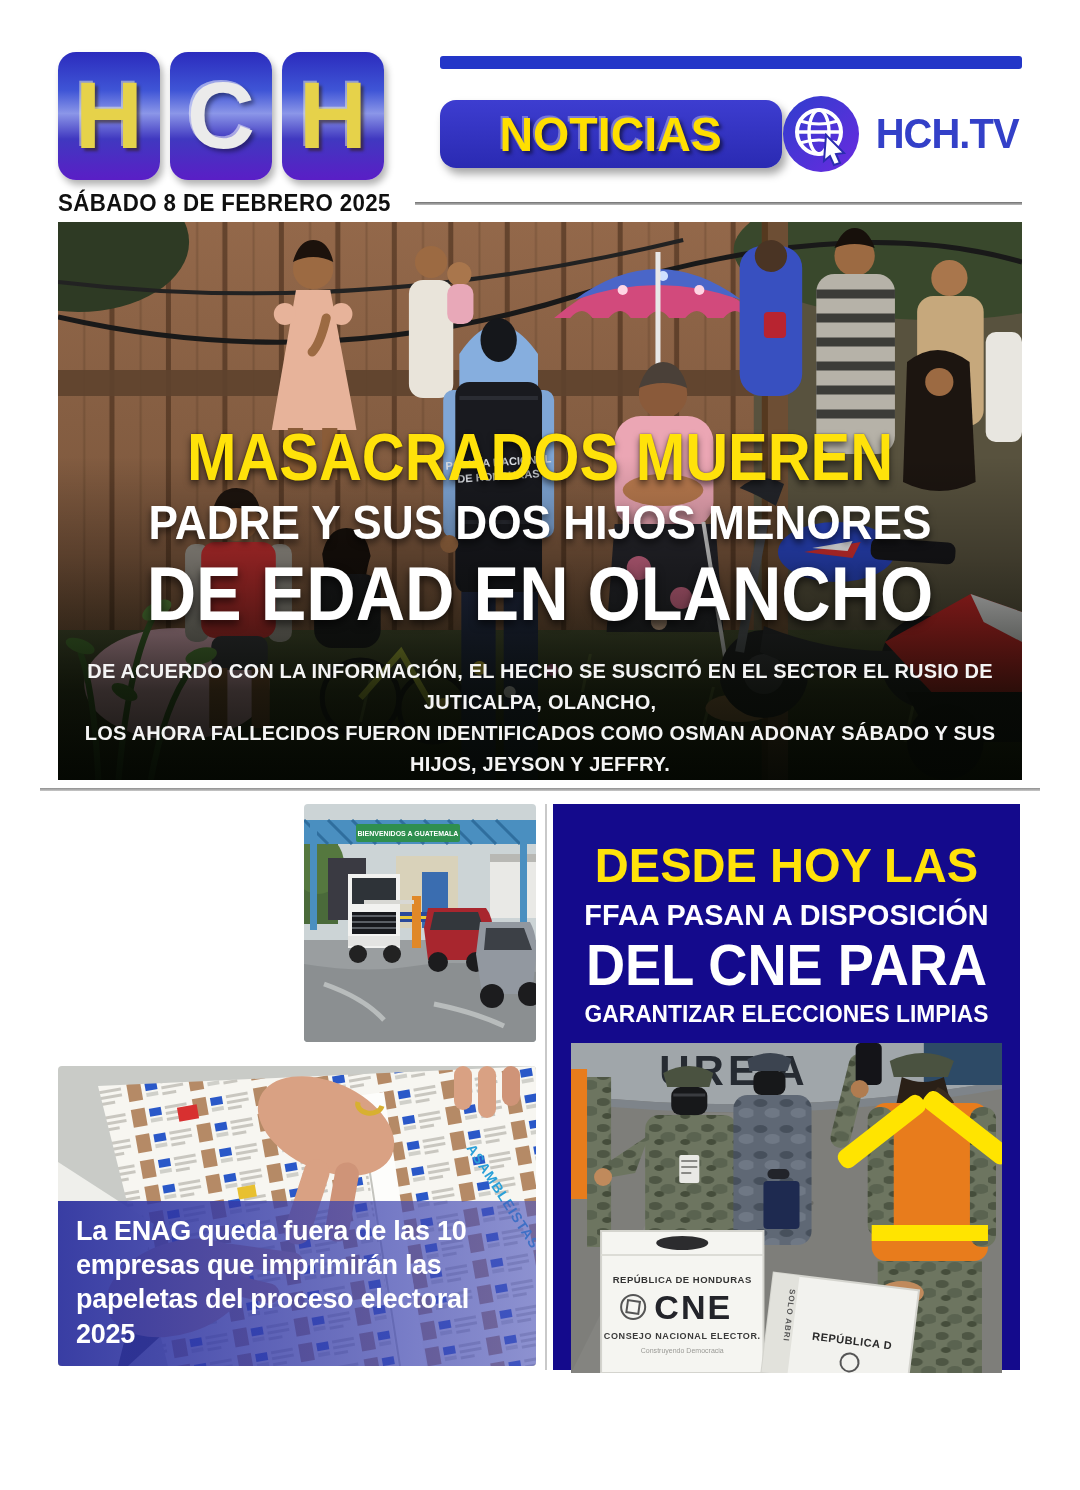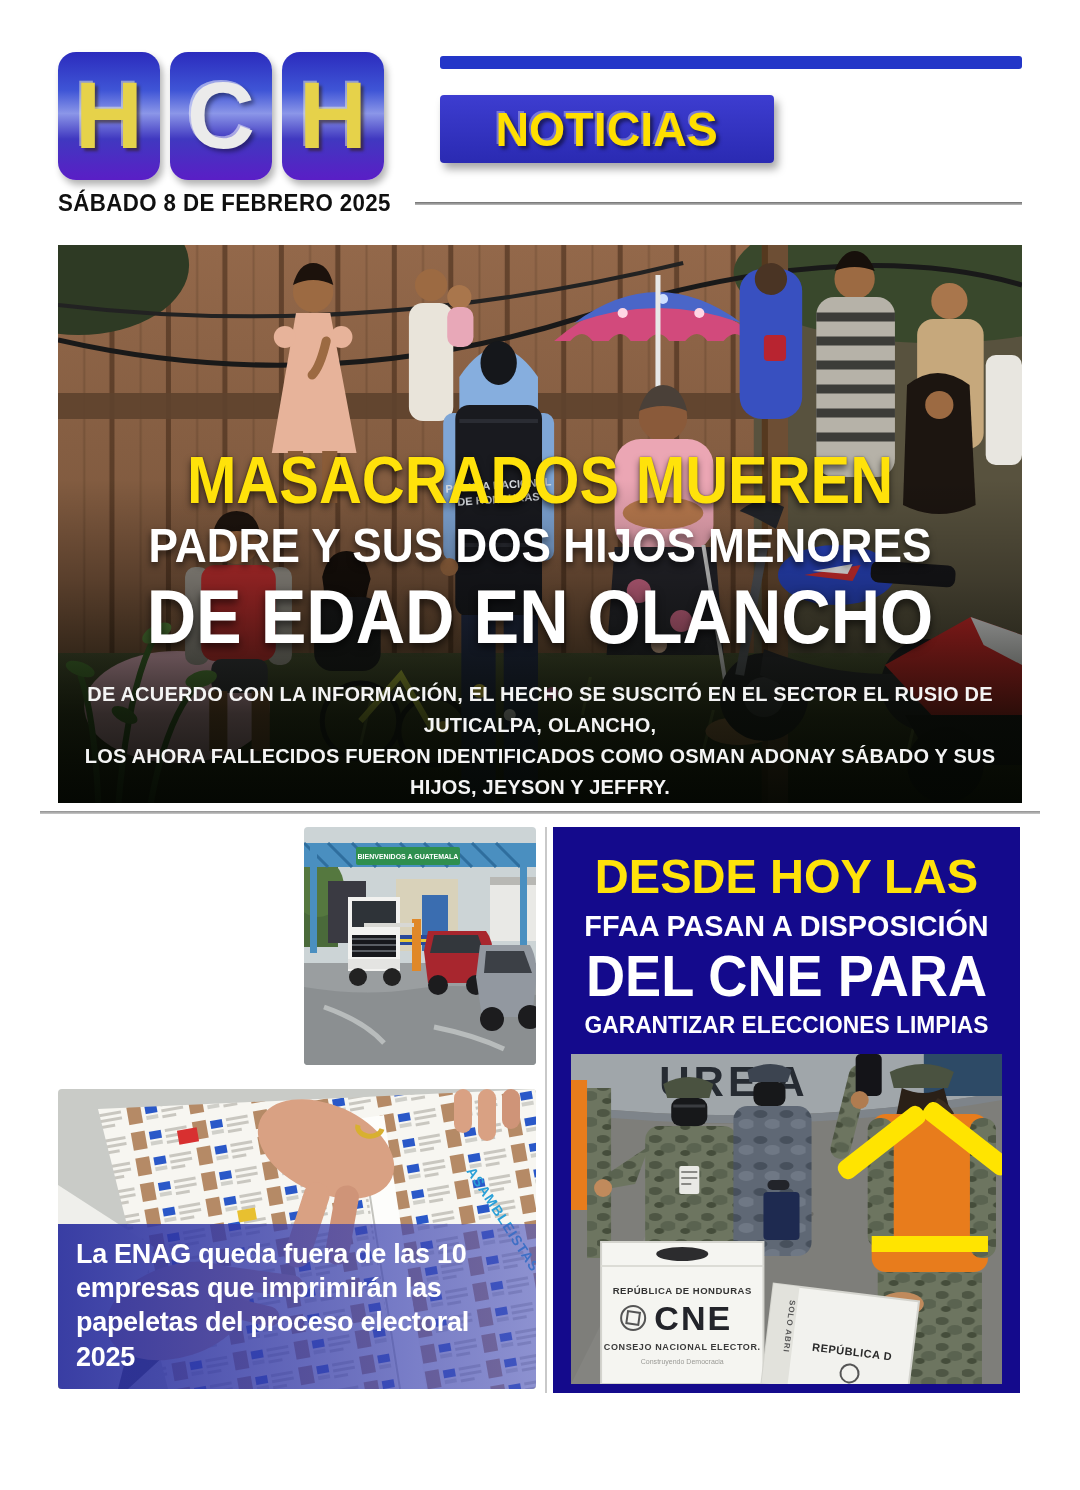--- a/index.html
+++ b/index.html
@@ -12,30 +12,30 @@
   .logo{display:flex;gap:10px}
   .tile{width:102px;height:128px;border-radius:18px;display:flex;align-items:center;justify-content:center;
         background:linear-gradient(180deg,#2b2bbd 0%,#3f55d6 30%,#8b96e8 48%,#4038c0 68%,#5a1ec6 100%);
         box-shadow:3px 5px 7px rgba(0,0,0,.30)}
   .tile span{font-size:94px;font-weight:bold;line-height:1}
   .tile .y{color:#e6d24a;text-shadow:-2px -2px 0 rgba(255,255,210,.45),3px 3px 3px rgba(50,30,0,.55)}
   .tile .w{color:#ebebeb;text-shadow:-2px -2px 0 rgba(255,255,255,.5),3px 3px 4px rgba(0,0,0,.4)}
   .header-right{width:582px;padding-top:4px}
   .topbar{height:13px;background:#2336c8;border-radius:3px}
   .badge-row{margin-top:26px;display:flex;align-items:center;justify-content:space-between}
-  .noticias{width:334px;height:68px;border-radius:4px;display:flex;align-items:center;justify-content:center;
+  .noticias{width:369px;height:68px;border-radius:16px;display:flex;align-items:center;justify-content:center;
         background:linear-gradient(180deg,#3d3dd0 0%,#2a2ab2 100%);box-shadow:4px 6px 8px rgba(0,0,0,.35)}
   .noticias span{color:#ffdf00;font-size:48px;font-weight:bold;letter-spacing:0;transform:scaleX(.97);
         text-shadow:-2px -2px 0 rgba(255,255,255,.32),3px 3px 4px rgba(0,0,0,.5)}
   .brand{display:flex;align-items:center;gap:12px}
   .brand-globe{width:78px;height:78px}
   .brand-text{font-size:42px;font-weight:bold;color:#3340c8;letter-spacing:-1px;transform:scaleX(.95)}
 
   
-  .date-row{display:flex;align-items:center;gap:14px;margin:10px 58px 28px}
+  .date-row{display:flex;align-items:center;gap:14px;margin:10px 58px 5px}
   .date{font-size:23px;font-weight:bold;color:#101010;letter-spacing:.4px;white-space:nowrap;
         transform:scaleX(.97);transform-origin:left}
   .date-rule{flex:1;height:3px;background:linear-gradient(180deg,#6f6f6f,#bdbdbd)}
 
   
   .feature{position:relative;margin:0 58px;height:558px}
   .feature>svg{position:absolute;inset:0;width:100%;height:100%}
   .shade{position:absolute;inset:0;
         background:linear-gradient(180deg,rgba(0,0,0,0) 42%,rgba(0,0,0,.28) 60%,rgba(4,7,2,.80) 84%,rgba(3,6,2,.94) 100%)}
   .feature-text{position:absolute;left:0;right:0;bottom:0;text-align:center;}
@@ -56,21 +56,21 @@
   .customs{display:flex;gap:12px}
   .customs-text{flex:1;text-align:right;padding-top:4px}
   .customs-h{font-size:30px;font-weight:bold;line-height:1.16;letter-spacing:-.8px;color:#0d0d0d}
   .customs-b{margin-top:18px;font-size:20.5px;line-height:1.3;color:#1d1d1d;font-weight:600;letter-spacing:-.2px}
   .customs-photo{width:232px;height:238px;border-radius:4px;overflow:hidden;flex:none}
   .customs-photo svg,.enag svg,.panel-photo svg{width:100%;height:100%;display:block}
   .enag{position:relative;margin-top:24px;height:300px;border-radius:4px;overflow:hidden}
   .enag-cap{position:absolute;left:0;right:0;bottom:0;padding:13px 18px 15px;
         background:linear-gradient(90deg,rgba(43,48,158,.93) 0%,rgba(76,84,188,.62) 100%);
         color:#fff;font-size:27px;font-weight:bold;line-height:1.27;letter-spacing:-.3px}
-  .panel{width:467px;background:#140a8c;padding-top:24px;height:566px}
+  .panel{width:467px;background:#140a8c;padding-top:36px;height:566px}
   .panel-h1{font-size:49px;color:#ffe20a;font-weight:bold;text-align:center;line-height:1.05;transform:scaleX(.96)}
   .panel-h2{font-size:30px;color:#fff;font-weight:bold;text-align:center;line-height:1.1;margin-top:7px;transform:scaleX(.96)}
   .panel-h3{font-size:57px;color:#fff;font-weight:bold;text-align:center;line-height:1.02;margin-top:5px;transform:scaleX(.95)}
   .panel-h4{font-size:23.5px;color:#fff;font-weight:bold;text-align:center;line-height:1.1;margin-top:7px;transform:scaleX(.97)}
   .panel-photo{margin:16px 18px 0;height:330px;overflow:hidden}
 </style>
 </head>
 <body>
 
 <div class="page">
@@ -85,20 +85,38 @@
         </div>
       <div class="tile">
           <span class="y">H</span>
         </div>
     </div>
     <div class="header-right">
       <div class="topbar"></div>
       <div class="badge-row">
         <div class="noticias">
           <span>NOTICIAS</span>
+        </div>
+        <div class="brand">
+          <svg class="brand-globe" viewBox="0 0 78 78">
+            <defs>
+                <linearGradient id="gbg" x1="0" y1="0" x2="1" y2="1">
+              <stop offset="0" stop-color="#2f3ecd"></stop>
+                  <stop offset="1" stop-color="#6a2ae0"></stop>
+                </linearGradient>
+              </defs>
+            <circle cx="39" cy="39" r="38" fill="url(#gbg)"></circle>
+            <circle cx="37" cy="37" r="22" fill="none" stroke="#fff" stroke-width="4"></circle>
+            <ellipse cx="37" cy="37" rx="10" ry="22" fill="none" stroke="#fff" stroke-width="3.4"></ellipse>
+            <line x1="15" y1="37" x2="59" y2="37" stroke="#fff" stroke-width="3.4"></line>
+            <path d="M18,26 Q37,32 56,26" fill="none" stroke="#fff" stroke-width="3"></path>
+            <path d="M18,48 Q37,42 56,48" fill="none" stroke="#fff" stroke-width="3"></path>
+            <path d="M44,40 L62,58 L54,59 L58,68 L52,70 L48,61 L42,66 Z" fill="#fff" stroke="#2b2bb0" stroke-width="2"></path>
+          </svg>
+          <span class="brand-text">HCH.TV</span>
         </div>
       </div>
     </div>
   </div>
 
   <div class="date-row">
     <span class="date">SÁBADO 8 DE FEBRERO 2025</span>
     <span class="date-rule"></span>
   </div>
 

